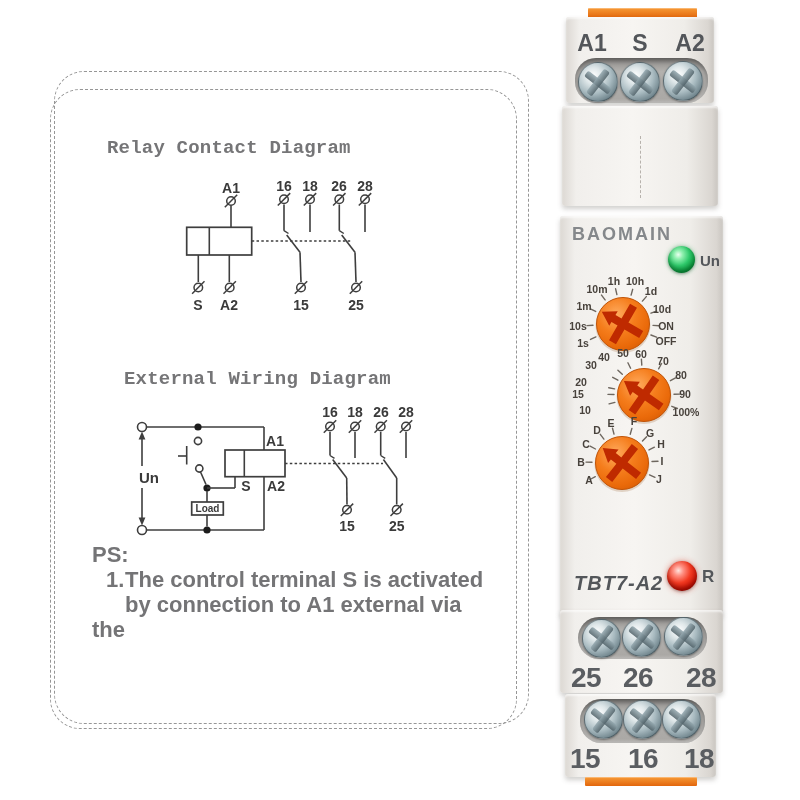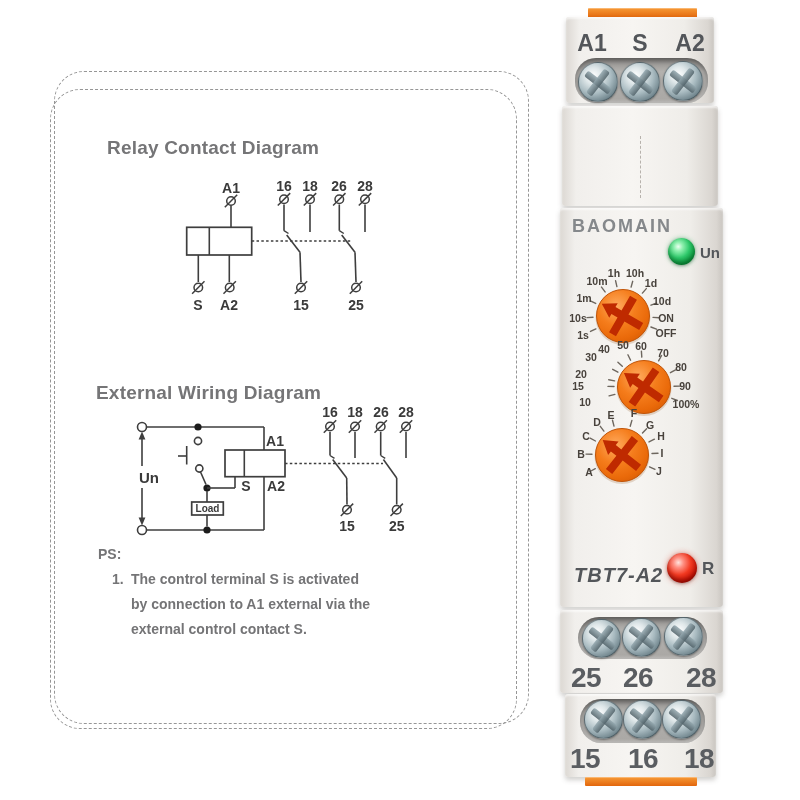--- a/index.html
+++ b/index.html
@@ -3,22 +3,22 @@
 <meta charset="utf-8">
 <style>
   html,body{margin:0;padding:0;background:#fff;}
   .canvas{position:relative;width:800px;height:800px;background:#ffffff;overflow:hidden;
           font-family:"Liberation Sans",sans-serif;}
   
   .dash{position:absolute;border:1.6px dashed #969696;border-radius:30px;}
   .dash-outer{left:54px;top:71px;width:473px;height:651px;}
   .dash-inner{left:50px;top:89px;width:465px;height:638px;}
   
-  .sec-title{position:absolute;font-weight:bold;font-size:19px;color:#757577;letter-spacing:.2px;}
-  .ps{position:absolute;left:98px;top:542px;width:395px;font-weight:bold;font-size:14px;
+  .sec-title{position:absolute;font-weight:bold;font-size:19px;color:#757577;letter-spacing:.2px;font-family:Liberation Mono, monospace;}
+  .ps{position:absolute;left:92px;top:542px;width:395px;font-weight:bold;font-size:22px;
       color:#747476;line-height:25px;}
   .ps-num{display:inline-block;width:19px;margin-left:14px;}
   
   .schem{position:absolute;}
   .schem text{font-family:"Liberation Sans",sans-serif;font-weight:bold;font-size:14px;fill:#3a3a3a;}
   .schem .un-t{font-size:15px;}
   .schem .load-t{font-size:10px;}
   .wire{stroke:#3e3e3e;stroke-width:1.6;fill:none;}
   .wire-thin{stroke:#3e3e3e;stroke-width:1.4;fill:none;}
   .dotline{stroke:#3e3e3e;stroke-width:1.4;fill:none;stroke-dasharray:2.5 2.3;}
@@ -60,21 +60,21 @@
 </style>
 </head>
 <body>
 
 <div class="canvas">
 
   <div class="dash dash-outer"></div>
   <div class="dash dash-inner"></div>
 
   <div class="sec-title" style="left:107px;top:137px;">Relay Contact Diagram</div>
-  <div class="sec-title" style="left:96px;top:368px;margin-top:14px;">External Wiring Diagram</div>
+  <div class="sec-title" style="left:124px;top:368px;">External Wiring Diagram</div>
 
   <svg class="schem" style="left:180px;top:172px;" width="215" height="150" viewBox="180 172 215 150">
     <defs>
       <g id="termA" stroke="#3e3e3e" stroke-width="1.5" fill="none">
         <circle r="4.3"></circle>
           <line x1="-6.2" y1="6.2" x2="6.2" y2="-6.2"></line>
       </g>
     </defs>
     <g>
       <text x="231" y="193" text-anchor="middle">A1</text>
@@ -183,40 +183,39 @@
         <use href="#termB" x="396.7" y="509.8"></use>
       <text x="347" y="531" text-anchor="middle">15</text>
       <text x="396.7" y="531" text-anchor="middle">25</text>
     </g>
   </svg>
 
   <div class="ps">
     <div>PS:</div>
     <div class="ps-row"><span class="ps-num">1.</span><span>The control terminal S is activated</span></div>
     <div class="ps-row"><span class="ps-num"></span><span>by connection to A1 external via the</span></div>
-    <div class="ps-row"><span class="ps-num"></span><span>external control contact S.</span></div>
   </div>
 
   <div class="tab" style="left:588px;top:8px;width:109px;height:10px;"></div>
 
   <div class="dev-sec" style="left:566px;top:17px;width:148px;height:86px;">
     <span class="t-label" style="left:26px;top:13px;font-size:23px;">A1</span>
     <span class="t-label" style="left:74px;top:13px;font-size:23px;">S</span>
     <span class="t-label" style="left:124px;top:13px;font-size:23px;">A2</span>
     <div class="term-strip" style="left:9px;top:41px;width:133px;height:45px;"></div>
     <div class="screw" style="left:12px;top:45px;width:38px;height:38px;"></div>
     <div class="screw" style="left:54px;top:45px;width:38px;height:38px;"></div>
     <div class="screw" style="left:97px;top:44px;width:38px;height:38px;"></div>
   </div>
 
   <div class="dev-sec" style="left:562px;top:106px;width:156px;height:100px;">
     <div class="crease" style="left:78px;top:30px;height:62px;"></div>
   </div>
 
-  <div class="dev-sec" style="left:560px;top:208px;width:163px;height:399px;">
+  <div class="dev-sec" style="left:560px;top:216px;width:163px;height:399px;">
     <div class="logo" style="left:12px;top:8px;">BAOMAIN</div>
     <div class="led led-green" style="left:108px;top:30px;width:27px;height:27px;"></div>
     <span class="led-label" style="left:140px;top:36px;font-size:15px;">Un</span>
 
     <svg class="dials" style="left:0;top:52px;" width="163" height="236" viewBox="560 260 163 236">
       <defs>
         <radialGradient id="gKnob" cx="38%" cy="32%" r="78%">
           <stop offset="0" stop-color="#ffab5e"></stop>
             <stop offset=".45" stop-color="#f57d1c"></stop>
           <stop offset=".78" stop-color="#ea6a0a"></stop>

